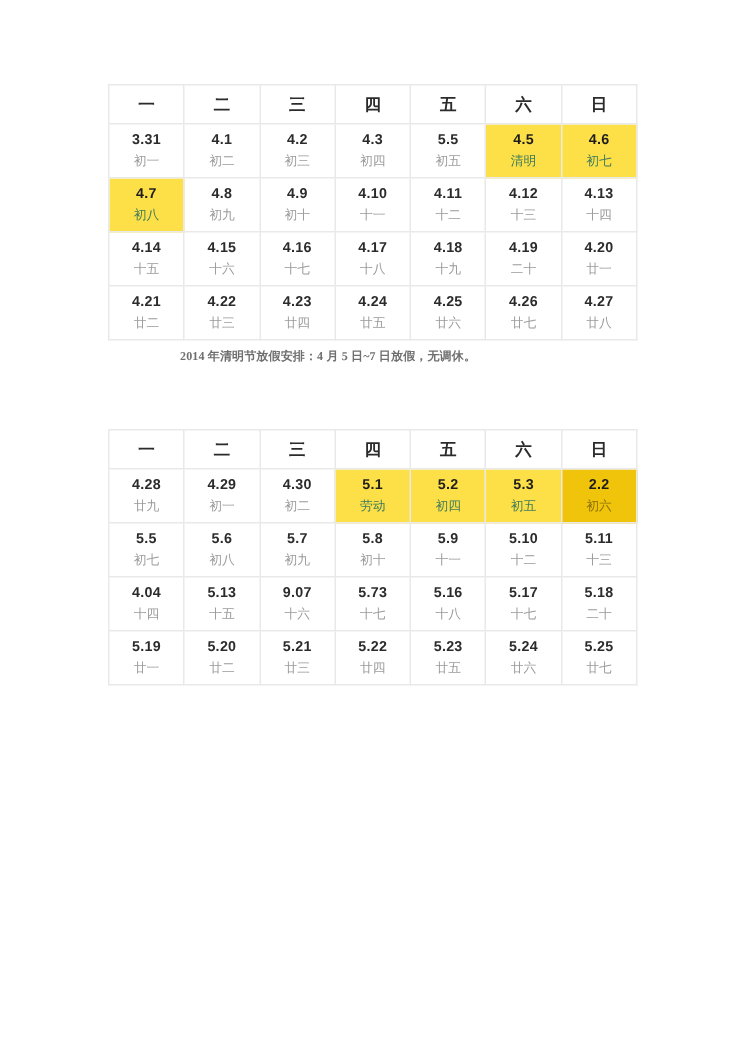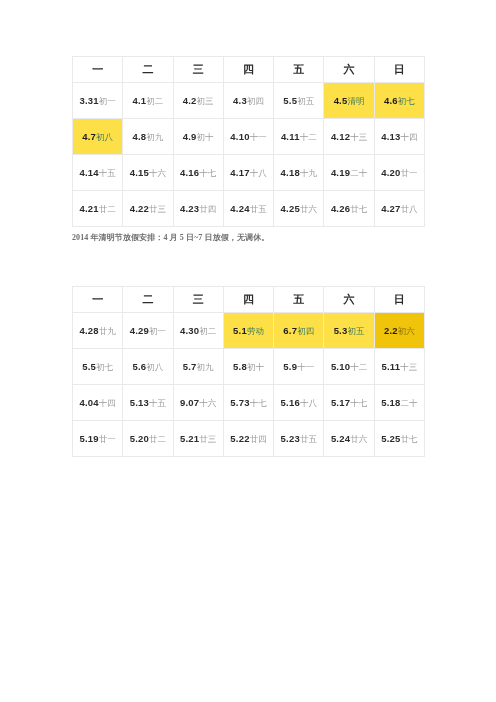--- a/index.html
+++ b/index.html
@@ -48,20 +48,21 @@
     font-size: 11px;
     font-weight: bold;
     color: #2b2b2b;
     letter-spacing: 0;
   }
   table.cal td {
     height: 35px;
   }
   .cell {
     display: flex;
+    flex-direction: column;
     align-items: center;
     justify-content: center;
     height: 35px;
     line-height: 1.25;
   }
   .solar {
     font-size: 9.5px;
     font-weight: bold;
     color: #2b2b2b;
     letter-spacing: 0.2px;
@@ -87,20 +88,21 @@
 
   .caption {
     margin-top: 5px;
     font-size: 8px;
     color: #6f6f6f;
     line-height: 1.4;
     white-space: nowrap;
     font-family: "Liberation Serif", "DejaVu Serif", serif;
     font-weight: bold;
     letter-spacing: 0.1px;
+    margin-left: 48px;
   }
 </style>
 </head>
 <body>
 
 <div class="page">
 
   <div class="cal-block" id="block-april">
     <table class="cal">
       <thead>
@@ -330,21 +332,21 @@
               </div>
             </td>
             <td class="hl-green">
               <div class="cell">
                 <span class="solar">5.1</span>
                 <span class="lunar">劳动</span>
               </div>
             </td>
             <td class="hl-green">
               <div class="cell">
-                <span class="solar">6.7</span>
+                <span class="solar">5.2</span>
                 <span class="lunar">初四</span>
               </div>
             </td>
             <td class="hl-green">
               <div class="cell">
                 <span class="solar">5.3</span>
                 <span class="lunar">初五</span>
               </div>
             </td>
             <td class="hl-gold">

